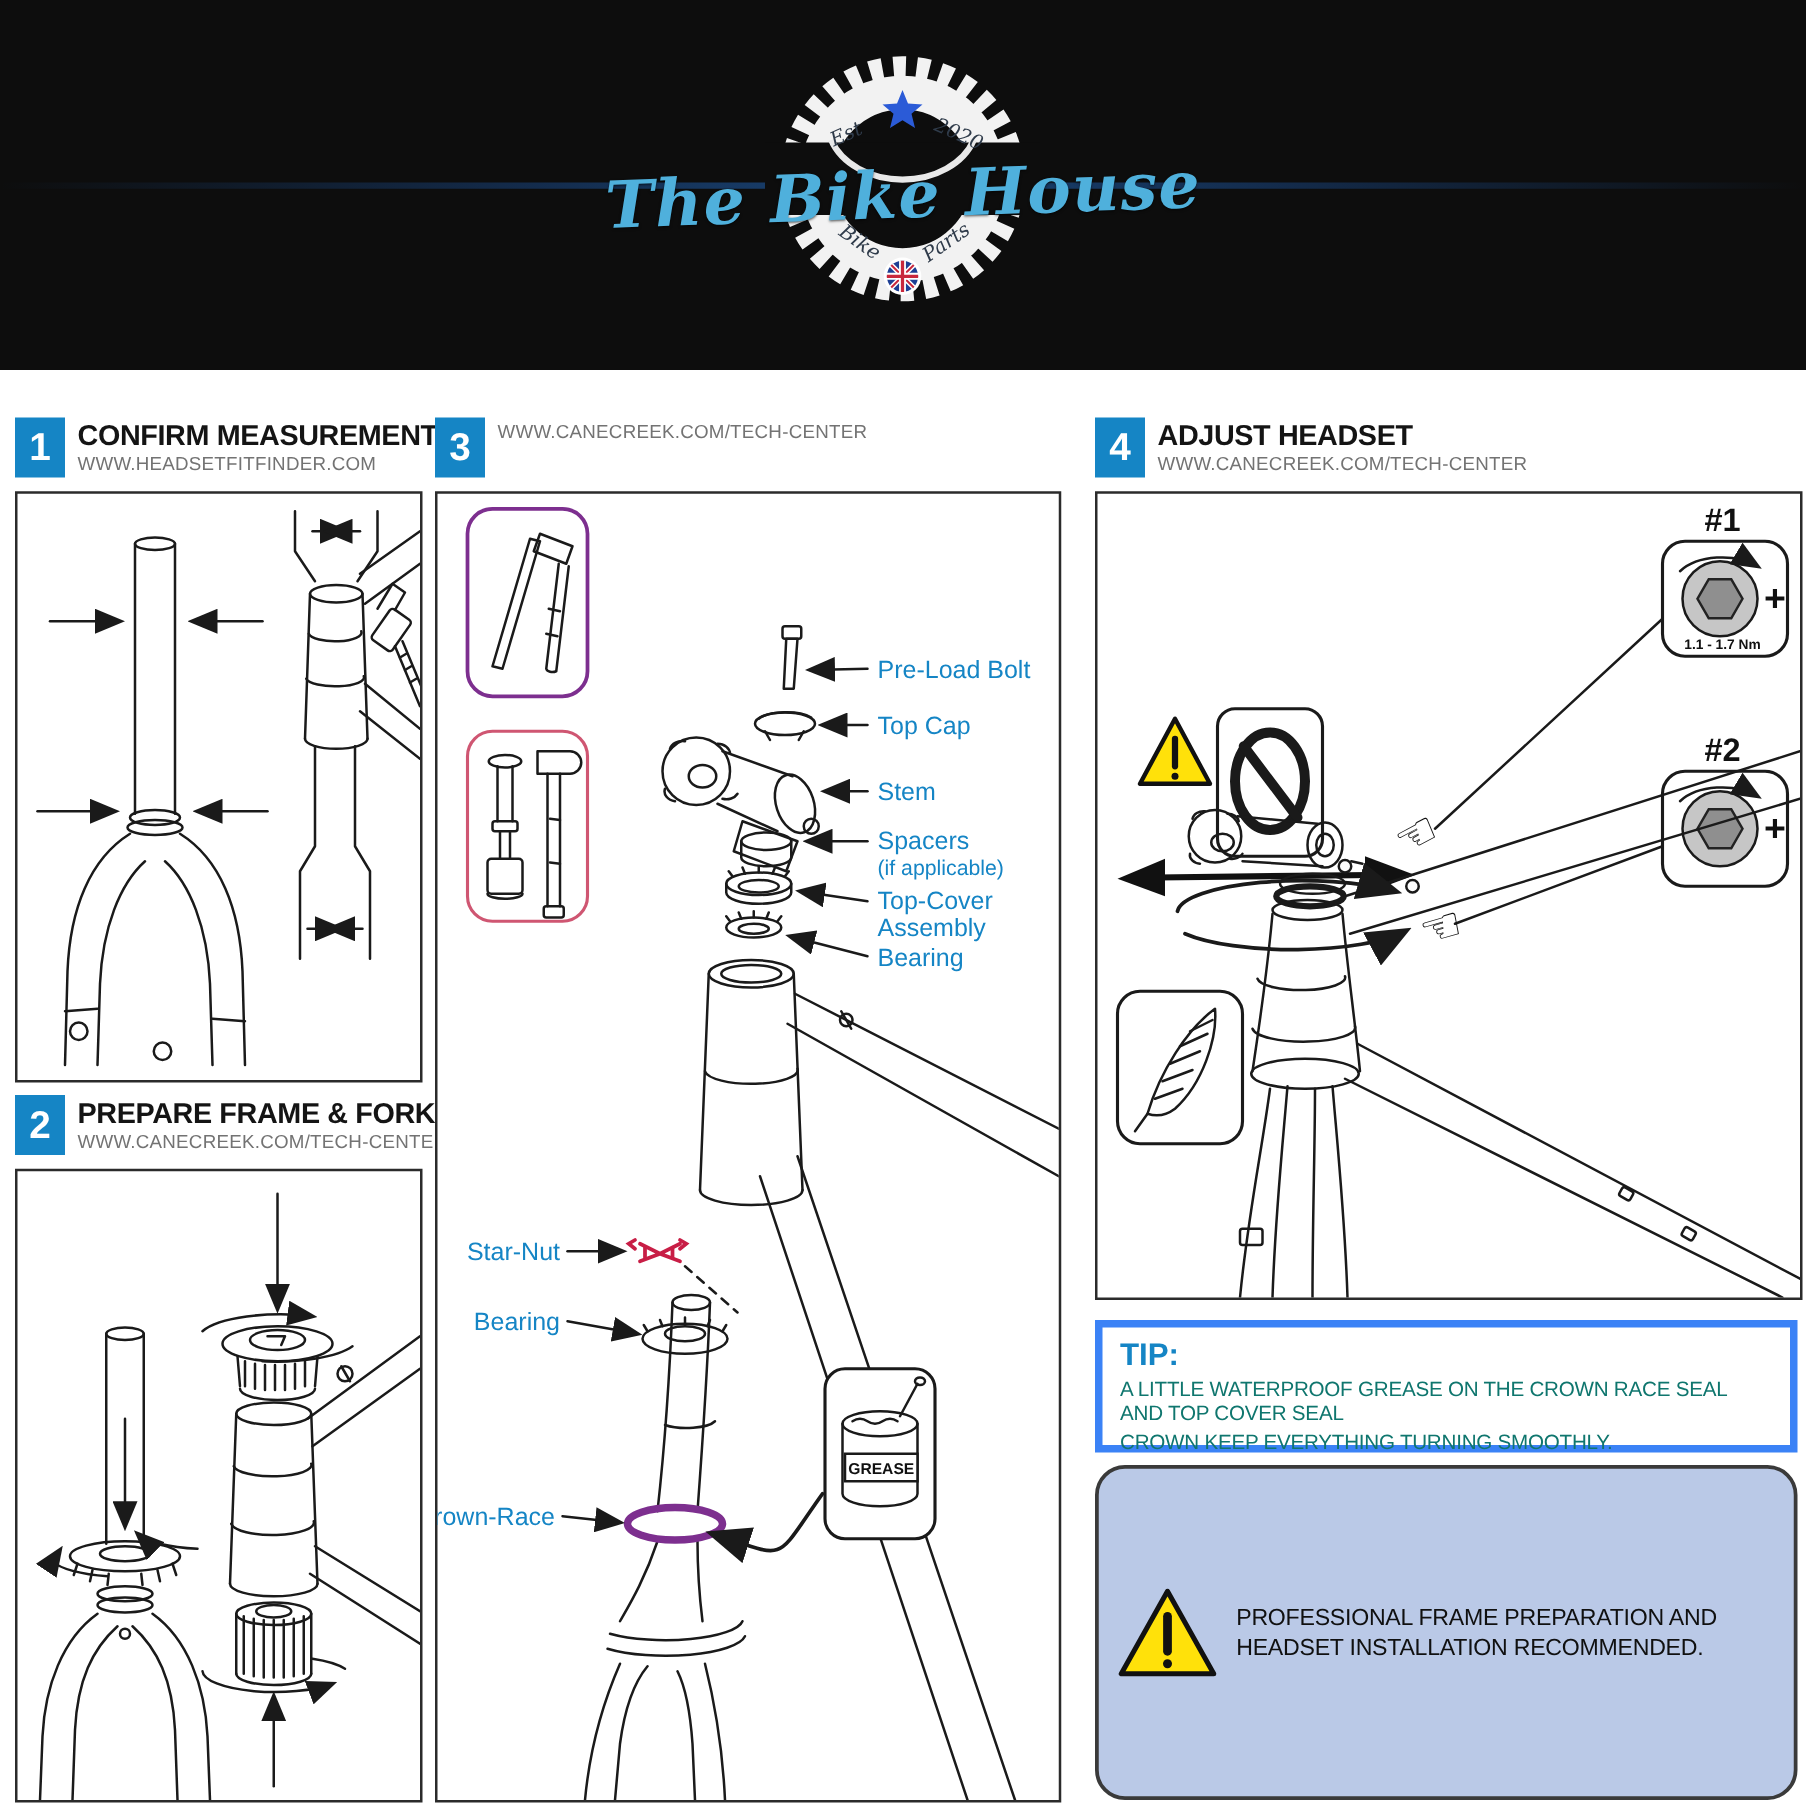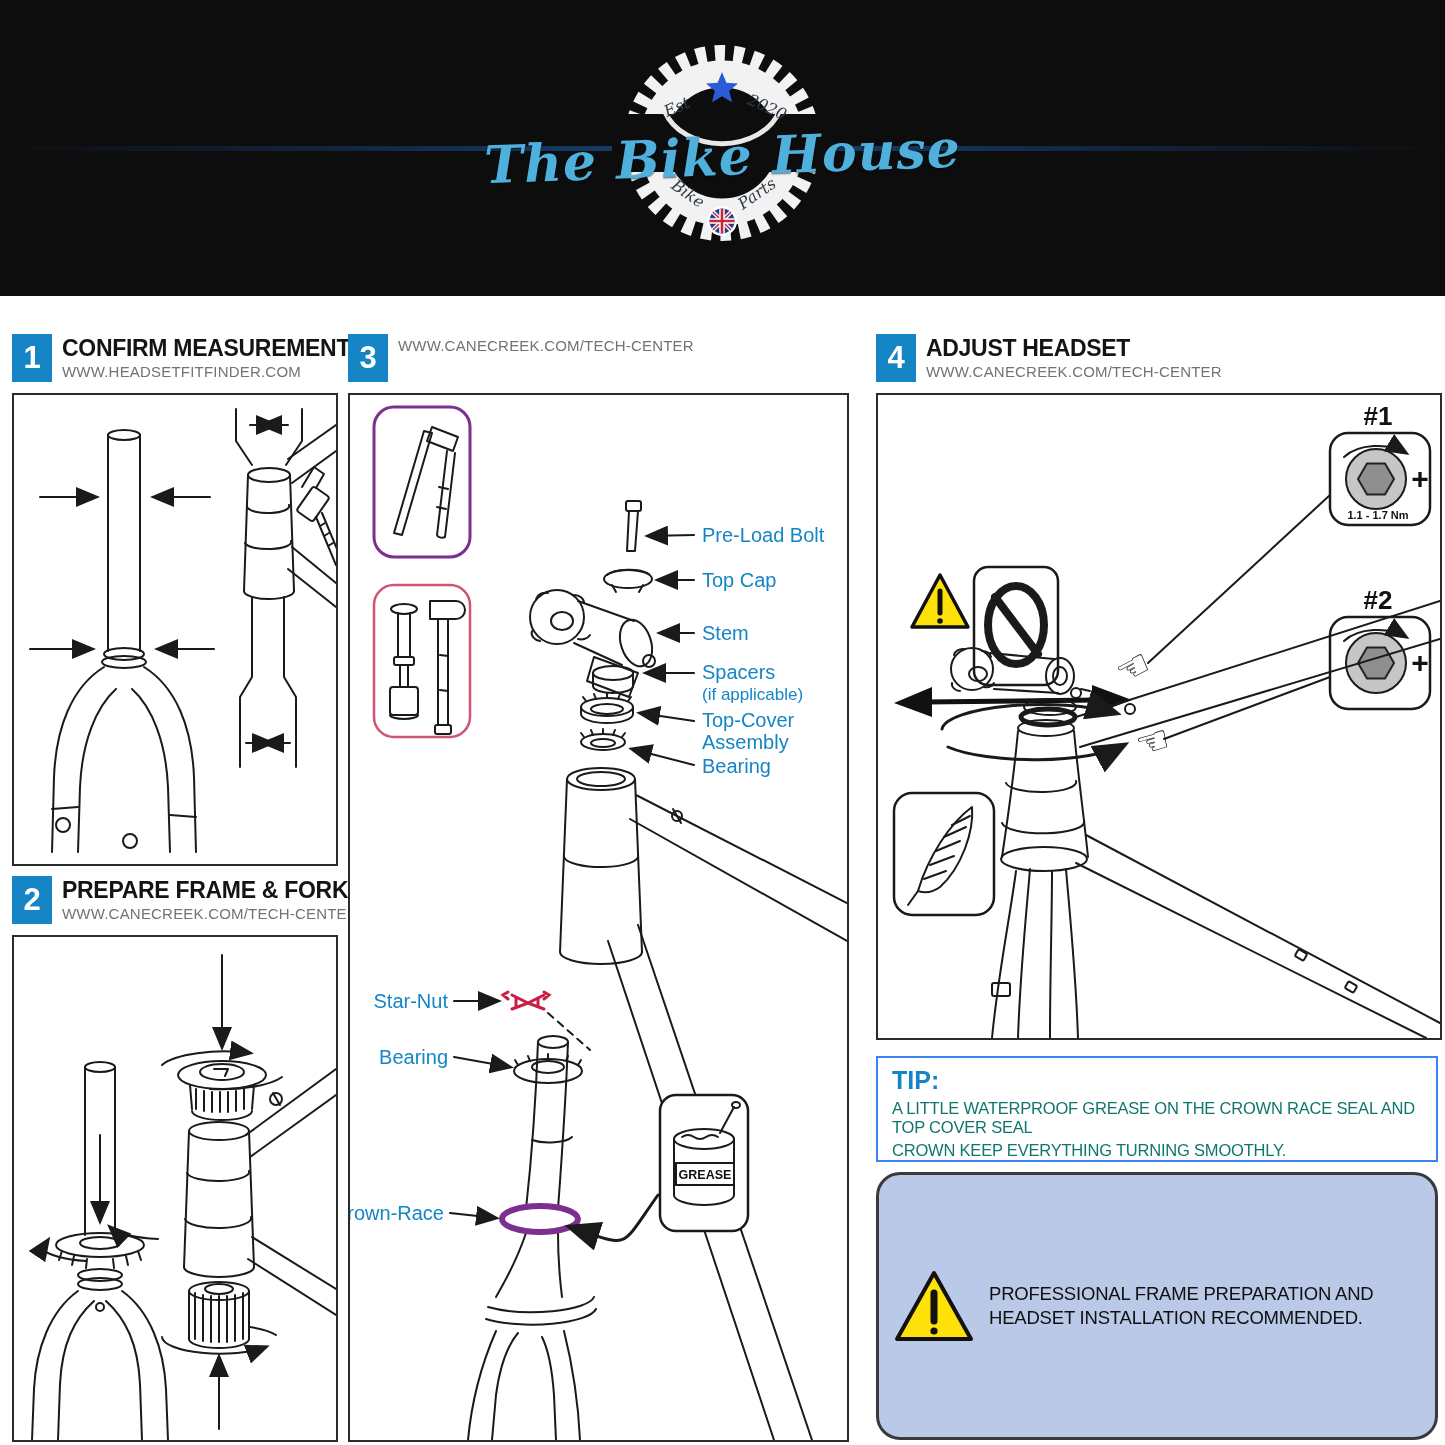--- a/index.html
+++ b/index.html
@@ -22,21 +22,21 @@
   .sec-url{font-size:15px;color:#737373;margin-top:3px;letter-spacing:.2px;}
   
   .draw-box{position:absolute;border:2px solid #2b2b2b;background:#fff;}
   svg{display:block;}
   .ln{fill:none;stroke:#1a1a1a;stroke-width:2;stroke-linecap:round;stroke-linejoin:round;}
   .ln3{fill:none;stroke:#1a1a1a;stroke-width:3;stroke-linecap:round;stroke-linejoin:round;}
   .lbl{fill:#1585c5;font-family:"Liberation Sans",sans-serif;font-size:20px;}
   .lbl-sm{fill:#1585c5;font-family:"Liberation Sans",sans-serif;font-size:17px;}
   .blk{fill:#111;}
   
-  #tip-box{position:absolute;left:876px;top:1056px;width:562px;height:106px;border:2px solid #3b82f6;
+  #tip-box{position:absolute;left:876px;top:1056px;width:562px;height:106px;border:6px solid #3b82f6;
     background:#fff;box-sizing:border-box;padding:8px 14px;}
   #tip-box .tip-head{color:#1585c5;font-weight:bold;font-size:25px;}
   #tip-box .tip-line{color:#0f766e;font-size:16.5px;font-weight:500;margin-top:4px;letter-spacing:-.2px;}
   
   #notice-box{position:absolute;left:876px;top:1172px;width:562px;height:268px;background:#bac9e7;
     border:3px solid #3a3a3a;border-radius:24px;box-sizing:border-box;display:flex;align-items:center;}
   #notice-icon{flex:0 0 110px;display:flex;align-items:center;justify-content:center;}
   #notice-text{flex:1;padding:10px 36px 10px 0;color:#101010;font-size:18.5px;line-height:1.32;letter-spacing:-.2px;}
 </style>
 </head>

